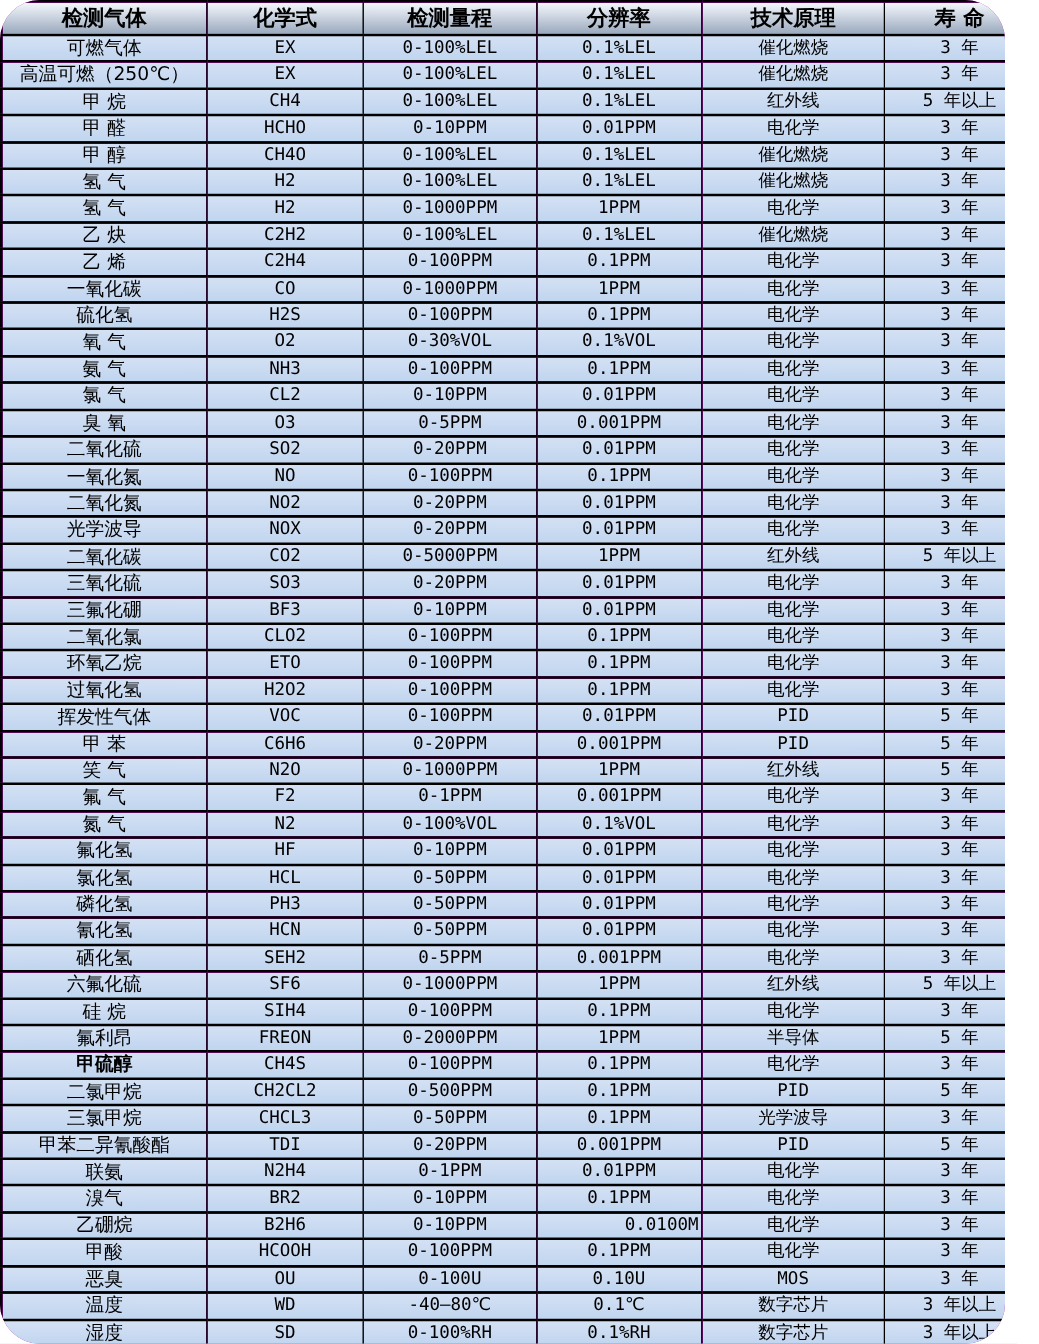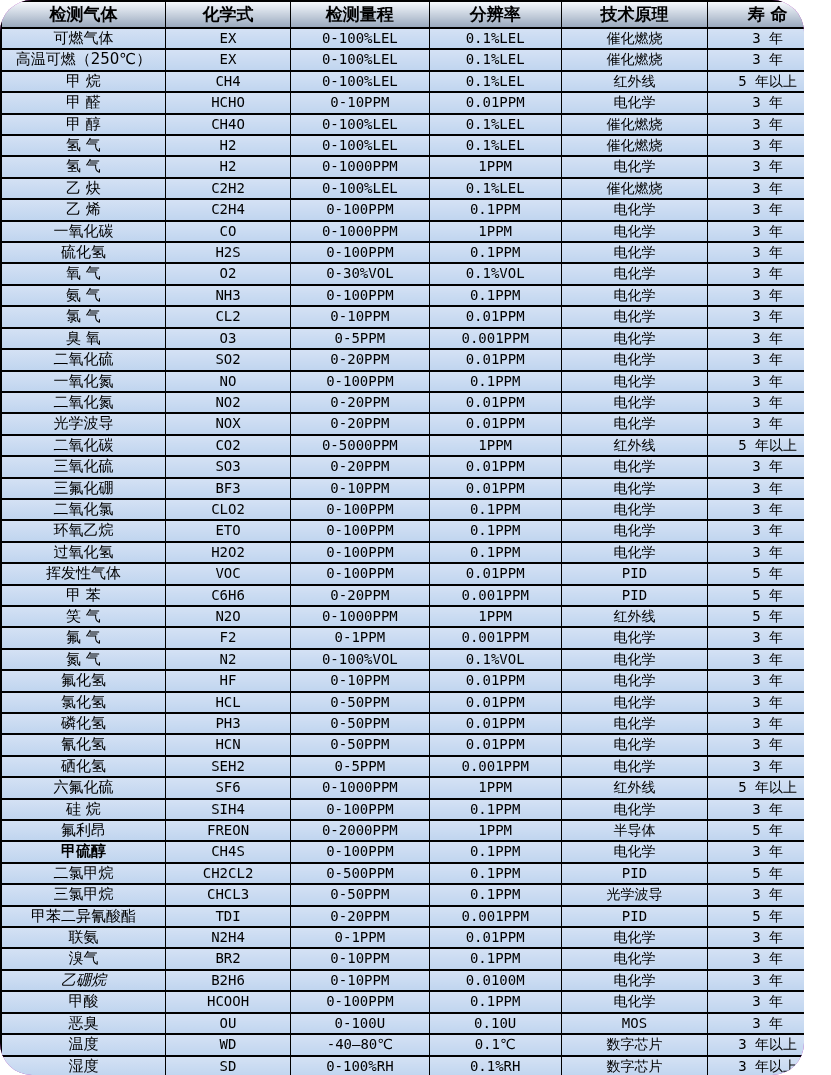--- a/index.html
+++ b/index.html
@@ -434,24 +434,24 @@
         </tr>
         <tr>
           <td class="col-0" style="background: linear-gradient(rgb(212, 225, 244) 0%, rgb(192, 213, 239) 100%);">溴气</td>
           <td class="col-1" style="background: linear-gradient(rgb(212, 225, 244) 0%, rgb(192, 213, 239) 100%);">BR2</td>
           <td class="col-2" style="background: linear-gradient(rgb(212, 225, 244) 0%, rgb(192, 213, 239) 100%);">0-10PPM</td>
           <td class="col-3" style="background: linear-gradient(rgb(212, 225, 244) 0%, rgb(192, 213, 239) 100%);">0.1PPM</td>
           <td class="col-4" style="background: linear-gradient(rgb(212, 225, 244) 0%, rgb(192, 213, 239) 100%);">电化学</td>
           <td class="col-5" style="background: linear-gradient(rgb(212, 225, 244) 0%, rgb(192, 213, 239) 100%);">3 年</td>
         </tr>
         <tr>
-          <td class="col-0" style="background: linear-gradient(rgb(212, 225, 244) 0%, rgb(192, 213, 239) 100%); font-style: italic;">乙硼烷</td>
+          <td class="col-0" style="background: linear-gradient(rgb(212, 225, 244) 0%, rgb(192, 213, 239) 100%);">乙硼烷</td>
           <td class="col-1" style="background: linear-gradient(rgb(212, 225, 244) 0%, rgb(192, 213, 239) 100%);">B2H6</td>
           <td class="col-2" style="background: linear-gradient(rgb(212, 225, 244) 0%, rgb(192, 213, 239) 100%);">0-10PPM</td>
-          <td class="col-3" style="background: linear-gradient(rgb(212, 225, 244) 0%, rgb(192, 213, 239) 100%);">0.0100M</td>
+          <td class="col-3" style="background: linear-gradient(rgb(212, 225, 244) 0%, rgb(192, 213, 239) 100%); text-align: right;">0.0100M</td>
           <td class="col-4" style="background: linear-gradient(rgb(212, 225, 244) 0%, rgb(192, 213, 239) 100%);">电化学</td>
           <td class="col-5" style="background: linear-gradient(rgb(212, 225, 244) 0%, rgb(192, 213, 239) 100%);">3 年</td>
         </tr>
         <tr>
           <td class="col-0" style="background: linear-gradient(rgb(212, 225, 244) 0%, rgb(192, 213, 239) 100%);">甲酸</td>
           <td class="col-1" style="background: linear-gradient(rgb(212, 225, 244) 0%, rgb(192, 213, 239) 100%);">HCOOH</td>
           <td class="col-2" style="background: linear-gradient(rgb(212, 225, 244) 0%, rgb(192, 213, 239) 100%);">0-100PPM</td>
           <td class="col-3" style="background: linear-gradient(rgb(212, 225, 244) 0%, rgb(192, 213, 239) 100%);">0.1PPM</td>
           <td class="col-4" style="background: linear-gradient(rgb(212, 225, 244) 0%, rgb(192, 213, 239) 100%);">电化学</td>
           <td class="col-5" style="background: linear-gradient(rgb(212, 225, 244) 0%, rgb(192, 213, 239) 100%);">3 年</td>

